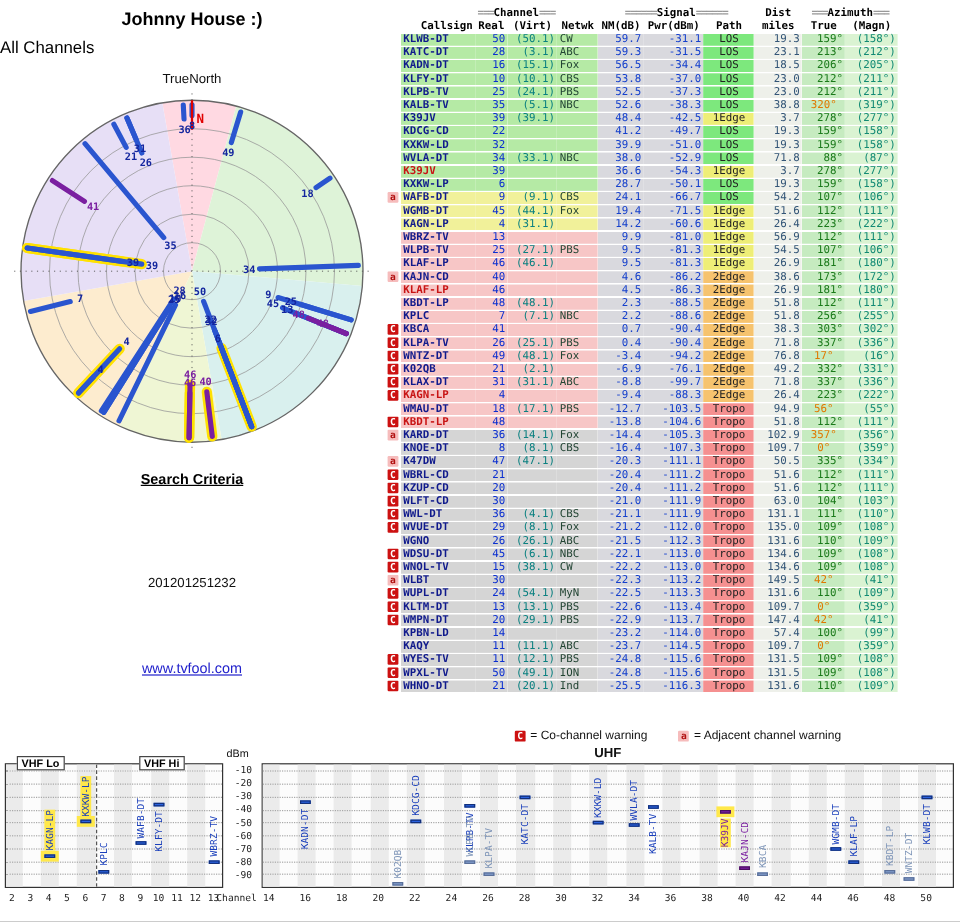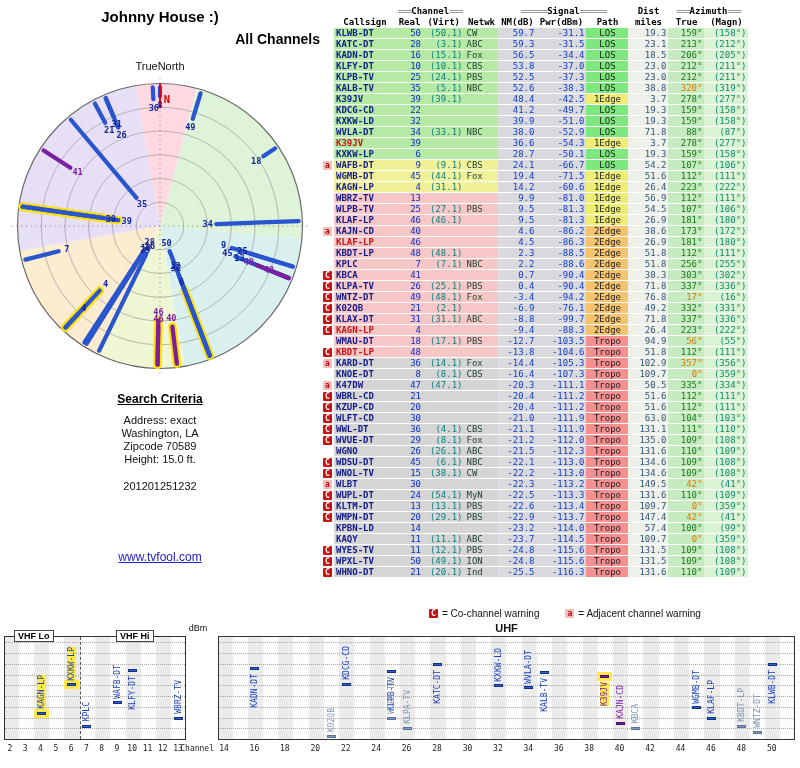--- a/index.html
+++ b/index.html
@@ -2,60 +2,60 @@
 <html><head>
 <meta charset="utf-8">
 <style>
   * { margin:0; padding:0; box-sizing:border-box; }
   body { background:#888; }
   .page { position:relative; width:800px; height:768px; background:#fff; overflow:hidden;
           font-family:"Liberation Sans", sans-serif; }
 
   
   .title    { position:absolute; left:0; top:8px;  width:320px; text-align:center; font-size:15px; font-weight:bold; }
-  .subtitle { position:absolute; left:0; top:31px; width:320px; text-align:right; font-size:14px; font-weight:bold; }
+  .subtitle { position:absolute; left:0; top:31px; width:320px; text-align:left; font-size:14px; font-weight:normal; }
   .truenorth{ position:absolute; left:8px; top:60px; width:304px; text-align:center; font-size:11px; color:#111; }
   .radar    { position:absolute; left:8px; top:74px; }
 
   .search-head { position:absolute; left:0; top:392px; width:320px; text-align:center;
                  font-size:12px; font-weight:bold; text-decoration:underline; }
   .search-lines{ position:absolute; left:0; top:414px; width:320px; text-align:center;
                  font-size:11px; line-height:13px; color:#111; }
   .datecode    { position:absolute; left:0; top:480px; width:320px; text-align:center;
                  font-size:11px; line-height:13px; color:#111; }
   .site-link   { position:absolute; left:0; top:550px; width:320px; text-align:center; font-size:12px; }
   .site-link a { color:#2222cc; text-decoration:underline; cursor:pointer; }
 
   
   .tblwrap { position:absolute; left:322px; top:6px; }
   table { border-collapse:collapse; font:9px "DejaVu Sans Mono", monospace; }
   th, td { height:10px; line-height:10px; padding:0 2px; white-space:nowrap; overflow:hidden;
            border-bottom:1px solid rgba(255,255,255,0.65); }
   thead th { font-weight:bold; color:#000; background:#fff; text-align:center; font-size:9px; }
-  thead th.cl { text-align:center; }
+  thead th.cl { text-align:right; }
   .eq { color:#999; letter-spacing:-1px; }
   td.num  { text-align:right; }
   td.cs   { text-align:left; color:#101a8c; font-weight:bold; }
   td.cs.red { color:#c81414; }
   td.net  { text-align:left; color:#243; }
   td.path { text-align:center; color:#222; }
   .b-green  { background:#b5eaa5; }
   .b-yellow { background:#f1f19a; }
   .b-pink   { background:#f7c6c6; }
   .b-gray   { background:#d5d5d5; }
   td.sig  { background:#d9d9de; color:#1540cc; }
   td.real { color:#0b2fd0; }
   td.virt { color:#0b8080; }
   td.dist { background:#eef0ea; color:#335577; }
   td.p-LOS   { background:#7de87d; }
   td.p-1Edge { background:#eeee77; }
   td.p-2Edge { background:#f6c36e; }
   td.p-Tropo { background:#f59090; }
   td.az   { background:#c6ebc0; color:#1b7a1b; }
-  td.az.warn { color:#e07800; }
+  td.az.warn { color:#e07800;text-align:center; }
   td.azm  { background:#daf3d2; color:#128a74; }
   td.badge-cell { background:#fff; border-bottom:none; padding:0 1px; }
   .bC { background:#cc1111; color:#fff; font:bold 8px "DejaVu Sans Mono", monospace; padding:0 2px; border-radius:1px; }
   .bA { background:#f6bcbc; color:#b01010; font:bold 8px "DejaVu Sans Mono", monospace; padding:0 2px; border-radius:1px; }
 
   
   .legend { position:absolute; left:330px; top:608px; width:470px; display:flex; gap:26px;
             justify-content:center; align-items:center; font-size:10px; color:#111; }
   .legend-item { display:flex; gap:4px; align-items:center; }
   .sec { position:absolute; background:#fff; border:1px solid #444; font:bold 9px "Liberation Sans", sans-serif;
@@ -183,26 +183,20 @@
       <text x="-40.49224830760042" y="-92.39375897298328" fill="#14269e" font-size="9" font-weight="bold" text-anchor="middle" font-family="&quot;DejaVu Sans Mono&quot;, monospace">26</text>
       <text x="31.87670222251054" y="-101.26399493313782" fill="#14269e" font-size="9" font-weight="bold" text-anchor="middle" font-family="&quot;DejaVu Sans Mono&quot;, monospace">49</text>
       <text x="-53.51881921446598" y="-97.65425969073196" fill="#14269e" font-size="9" font-weight="bold" text-anchor="middle" font-family="&quot;DejaVu Sans Mono&quot;, monospace">21</text>
       <text x="-45.5967597701843" y="-104.41923437848597" fill="#14269e" font-size="9" font-weight="bold" text-anchor="middle" font-family="&quot;DejaVu Sans Mono&quot;, monospace">31</text>
       <text x="101.33657864369295" y="-65.35238536284326" fill="#14269e" font-size="9" font-weight="bold" text-anchor="middle" font-family="&quot;DejaVu Sans Mono&quot;, monospace">18</text>
       <text x="-6.5235722737705215" y="-121.47717424808812" fill="#14269e" font-size="9" font-weight="bold" text-anchor="middle" font-family="&quot;DejaVu Sans Mono&quot;, monospace">36</text>
       <text x="7.806388556484888e-15" y="-124.488" fill="#14269e" font-size="9" font-weight="bold" text-anchor="middle" font-family="&quot;DejaVu Sans Mono&quot;, monospace">8</text>
     </svg>
 
   <div class="search-head">Search Criteria</div>
-  <div class="search-lines">
-    <div>Address: exact</div>
-    <div>Washington, LA</div>
-    <div>Zipcode 70589</div>
-    <div>Height: 15.0 ft.</div>
-  </div>
   <div class="datecode">
     <div>201201251232</div>
   </div>
   <div class="site-link">
     <a href="#">www.tvfool.com</a>
   </div>
 
   <div class="tblwrap">
     <table>
       <colgroup>
@@ -935,20 +929,31 @@
       <div class="mk hl" style="left: 62.0909px; top: 46.4232px;"></div>
       <div class="vlab hl" style="left: 62.0909px; bottom: 58.5768px;">KXKW-LP</div>
       <div class="mk" style="left: 77.3636px; top: 87.6526px;"></div>
       <div class="vlab" style="left: 77.3636px; bottom: 17.3474px;">KPLC</div>
       <div class="mk" style="left: 107.909px; top: 64.2463px;"></div>
       <div class="vlab" style="left: 107.909px; bottom: 40.7537px;">WAFB-DT</div>
       <div class="mk" style="left: 123.182px; top: 32.3579px;"></div>
       <div class="vlab" style="left: 123.182px; top: 39.3579px;">KLFY-DT</div>
       <div class="mk" style="left: 169px; top: 79.6px;"></div>
       <div class="vlab" style="left: 169px; bottom: 25.4px;">WBRZ-TV</div>
+    </div>
+  <div class="ylabels">
+      <div class="ytick" style="top: 1.47368px;">-10</div>
+      <div class="ytick" style="top: 12.4211px;">-20</div>
+      <div class="ytick" style="top: 23.3684px;">-30</div>
+      <div class="ytick" style="top: 34.3158px;">-40</div>
+      <div class="ytick" style="top: 45.2632px;">-50</div>
+      <div class="ytick" style="top: 56.2105px;">-60</div>
+      <div class="ytick" style="top: 67.1579px;">-70</div>
+      <div class="ytick" style="top: 78.1053px;">-80</div>
+      <div class="ytick" style="top: 89.0526px;">-90</div>
     </div>
   <div class="chart uhf-chart">
       <div class="shade" style="left: -1.60811px; width: 15.2162px;"></div>
       <div class="shade" style="left: 28.8243px; width: 15.2162px;"></div>
       <div class="shade" style="left: 59.2568px; width: 15.2162px;"></div>
       <div class="shade" style="left: 89.6892px; width: 15.2162px;"></div>
       <div class="shade" style="left: 120.122px; width: 15.2162px;"></div>
       <div class="shade" style="left: 150.554px; width: 15.2162px;"></div>
       <div class="shade" style="left: 180.986px; width: 15.2162px;"></div>
       <div class="shade" style="left: 211.419px; width: 15.2162px;"></div>

